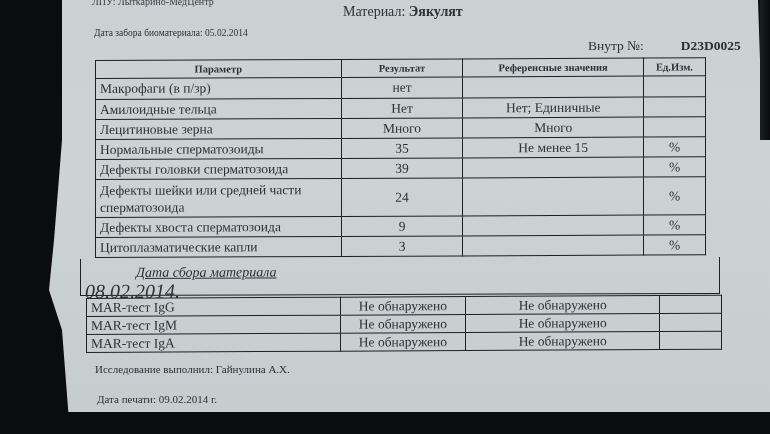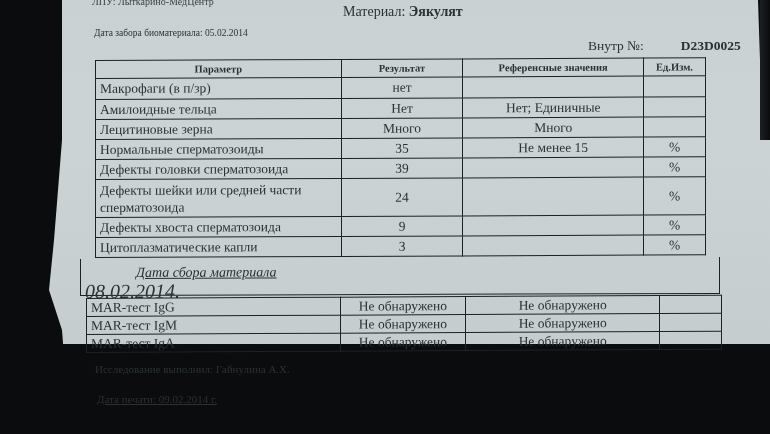--- a/index.html
+++ b/index.html
@@ -3,21 +3,21 @@
 <meta charset="utf-8">
 <style>
   html, body { margin:0; padding:0; }
   body {
     width:770px; height:434px; overflow:hidden; position:relative;
     background:#0a0c0d;
     font-family:"Liberation Serif", "DejaVu Serif", serif;
     color:#2a3236;
   }
   .paper {
-    position:absolute; left:0; top:0; width:770px; height:344px;
+    position:absolute; left:0; top:0; width:770px; height:412px;
     background:linear-gradient(180deg,#c9d1d3 0%, #cbd3d5 40%, #c5cdcf 100%);
     clip-path: polygon(62px 0, 758px 0, 760px 60px, 770px 140px, 770px 434px, 70px 434px, 62px 330px, 49px 290px, 54px 240px, 62px 140px);
   }
   .right-strip {
     position:absolute; left:760px; top:0; width:10px; height:140px;
     background:linear-gradient(90deg,#1b2023,#0a0c0d);
   }
   .abs { position:absolute; white-space:nowrap; }
   .lab-name { left:92px; top:-4px; font-size:10px; color:#3a4246; }
   .probe { left:94px; top:9px; font-size:16px; }
@@ -43,21 +43,21 @@
     border-left:1.6px solid #1c2226; border-right:1.6px solid #1c2226;
     border-bottom:1.6px solid #1c2226; transform:skewY(-0.2deg);
   }
   .date-label { position:absolute; left:7px; top:6px; font-size:14px; font-style:italic; text-decoration:underline;margin-left:48px; }
   .date-val { position:absolute; left:4px; top:21px; font-size:20px; font-style:italic; }
   .t2 { left:86px; top:298px; width:636px; transform:skewY(-0.3deg); transform-origin:0 0; }
   .t2 col.p { width:254px; } .t2 col.r { width:126px; }
   .t2 col.ref { width:194px; } .t2 col.u { width:62px; }
   .t2 td { height:17px; font-size:13.5px; }
   .performed { left:95px; top:363px; font-size:11px; }
-  .print-date { left:97px; top:393px; font-size:11px;text-decoration:underline; }
+  .print-date { left:97px; top:393px; font-size:11px; }
   .issued { left:410px; top:387px; font-size:11px; }
   .sign-line { display:inline-block; width:104px; border-bottom:1px solid #2a3236; margin-left:2px; }
 </style>
 </head>
 <body>
 
 <div class="paper">
   <div class="abs lab-name">ЛПУ: Лыткарино-МедЦентр</div>
   <div class="abs collect-date">
     <span>Дата забора биоматериала:</span>

